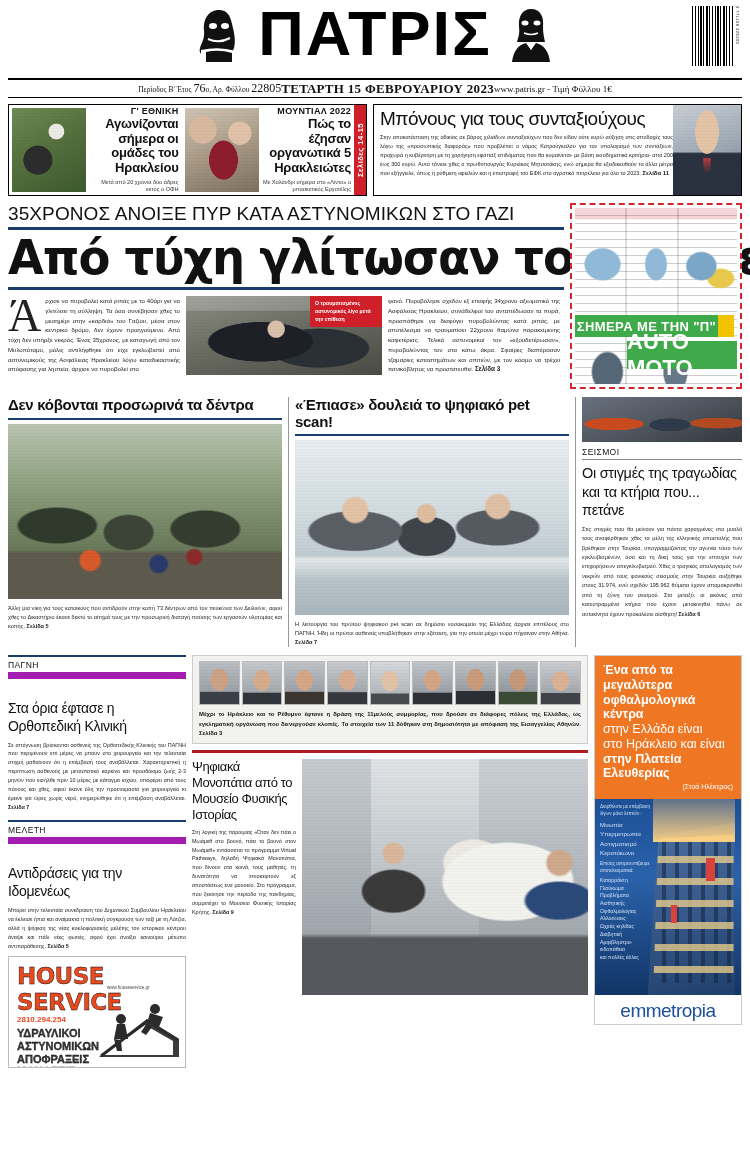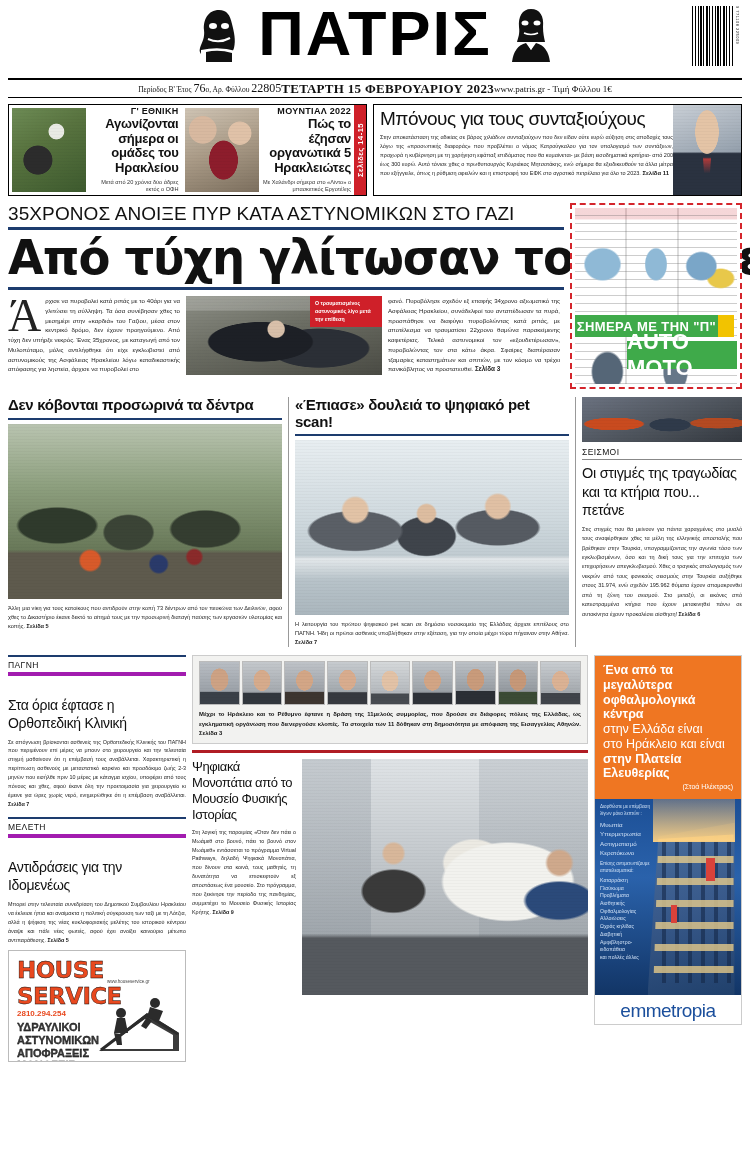--- a/index.html
+++ b/index.html
@@ -154,21 +154,21 @@
   .r2-right { flex: 1; }
   .quake-photo { height: 45px; overflow: hidden; position: relative; margin-bottom: 5px;}
   .sec-label { font-size: 8.5px; letter-spacing: 0.4px; border-bottom: 1px solid #888; padding-bottom: 2px; }
   .quake-head { font-size: 14.5px; line-height: 1.28; margin-top: 4px; letter-spacing: -0.3px;}
   .quake-body { font-size: 5.5px; line-height: 1.72; text-align: justify; margin-top: 5px; color: #222; }
 
   
   .row3 { display: flex; gap: 6px; margin-top: 8px; }
   .c-left { width: 178px; }
   .sec-rule-top { height: 2px; background: #1d3c6e; margin-bottom: 3px;}
-  .sm-label { font-size: 8.5px; letter-spacing: 0.4px; border-bottom: 4px solid #a21caf; padding-bottom: 2px;}
+  .sm-label { font-size: 8.5px; letter-spacing: 0.4px; border-bottom: 7px solid #a21caf; padding-bottom: 2px;}
   .sm-head { font-size: 14px; line-height: 1.3; margin-top: 20px; letter-spacing: -0.3px;}
   .sm-body { font-size: 5.4px; line-height: 1.66; text-align: justify; margin-top: 5px; color: #222;}
 
   .house-ad {
     border: 1px solid #bbb; margin-top: 6px; height: 112px; position: relative;
     overflow: hidden; background: #fff; padding: 6px 8px;
   }
   .hs-title { font-size: 23px; font-weight: 700; color: #e8491f; letter-spacing: -0.6px;
               -webkit-text-stroke: 0.4px #000; font-family: "DejaVu Sans", sans-serif; }
   .hs-phone { font-size: 8px; font-weight: 700; color: #e8491f; }

